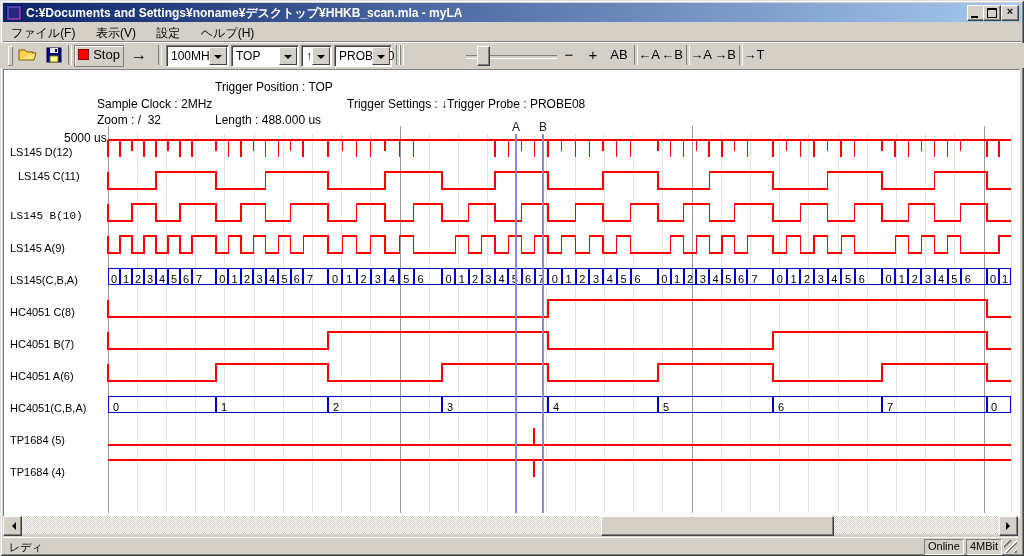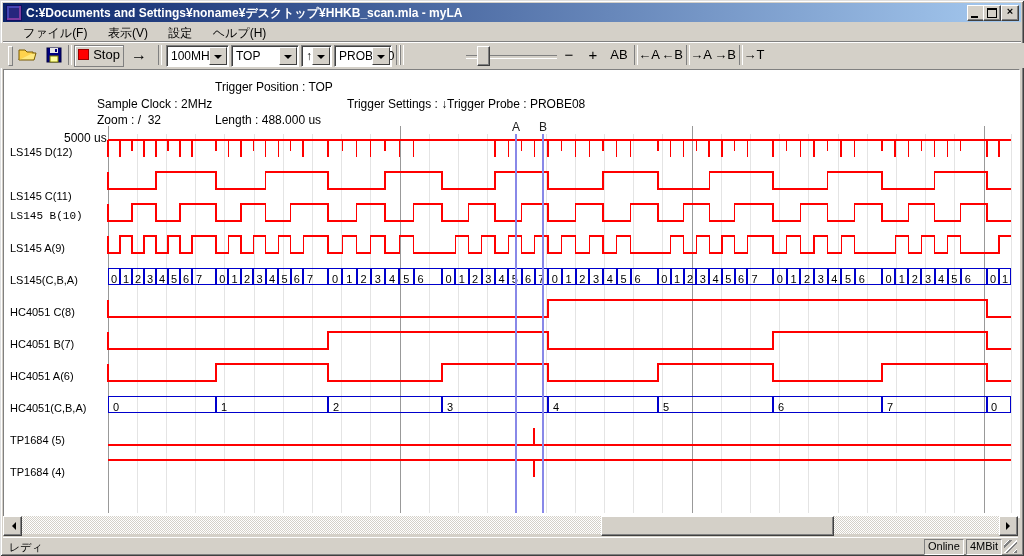--- a/index.html
+++ b/index.html
@@ -13,21 +13,21 @@
     box-shadow:inset -2px -2px 0 #7e3aa0, inset 2px 2px 0 #4646b4;border:1px solid #101060;}
   #title-text{position:absolute;left:23px;top:2px;color:#fff;font-size:12px;font-weight:bold;white-space:nowrap;}
   .winbtn{position:absolute;top:2px;width:16px;height:14px;background:#d4d0c8;
     border:1px solid;border-color:#fff #404040 #404040 #fff;box-shadow:inset -1px -1px 0 #808080;
     font-size:9px;line-height:12px;text-align:center;color:#000;}
   #btn-min{right:36px}#btn-max{right:20px}#btn-close{right:2px}
   .glyph-min{position:absolute;left:3px;bottom:2px;width:7px;height:2px;background:#000;}
   .glyph-max{position:absolute;left:3px;top:2px;width:8px;height:7px;border:1px solid #000;border-top-width:2px;}
   .glyph-x{font-size:11px;font-weight:bold;line-height:11px;}
   
-  #menubar{position:absolute;left:3px;top:22px;right:3px;height:19px;z-index:40;background:#d4d0c8;padding-left:12px;}
+  #menubar{position:absolute;left:3px;top:22px;right:3px;height:19px;z-index:40;background:#d4d0c8;}
   .menu-item{display:inline-block;padding:3px 8px 0 8px;font-size:12px;color:#000;}
   #menu-sep{position:absolute;left:3px;top:41px;right:3px;height:0;border-top:1px solid #808080;border-bottom:1px solid #fff;z-index:40;}
   
   #toolbar{position:absolute;left:0;top:43px;width:1024px;height:25px;background:#d4d0c8;z-index:40;}
   .tsep{position:absolute;top:2px;width:2px;height:20px;border-left:1px solid #808080;border-right:1px solid #fff;}
   .tbtn{position:absolute;top:2px;height:20px;font-size:13px;color:#000;text-align:center;line-height:20px;background:#d4d0c8;}
   #grip{position:absolute;left:8px;top:3px;width:3px;height:18px;border:1px solid;border-color:#fff #808080 #808080 #fff;}
   .icon-btn{position:absolute;top:2px;width:24px;height:20px;}
   .combo{position:absolute;top:2px;height:20px;background:#fff;border:1px solid;border-color:#808080 #fff #fff #808080;box-shadow:inset 1px 1px 0 #404040;}
   .combo .val{position:absolute;left:4px;top:3px;font-size:12px;color:#000;white-space:nowrap;}
@@ -169,21 +169,21 @@
   <div class="hdr" style="left:97px;top:77px">Sample Clock : 2MHz</div>
   <div class="hdr" style="left:215px;top:60px">Trigger Position : TOP</div>
   <div class="hdr" style="left:347px;top:77px">Trigger Settings : ↓</div>
   <div class="hdr" style="left:447px;top:77px">Trigger Probe : PROBE08</div>
   <div class="hdr" style="left:97px;top:93px">Zoom : /  32</div>
   <div class="hdr" style="left:215px;top:93px">Length : 488.000 us</div>
   <div class="hdr" style="left:64px;top:111px">5000 us</div>
 
   <div id="channel-labels">
       <div class="ch-label" style="top: 144px;">LS145 D(12)</div>
-      <div class="ch-label" style="top: 188px;">LS145 C(11)</div>
+      <div class="ch-label" style="top: 168px; margin-left: 8px;">LS145 C(11)</div>
       <div class="ch-label" style="top: 208px; font-family: Liberation Mono, monospace;">LS145 B(10)</div>
       <div class="ch-label" style="top: 240px;">LS145 A(9)</div>
       <div class="ch-label" style="top: 272px;">LS145(C,B,A)</div>
       <div class="ch-label" style="top: 304px;">HC4051 C(8)</div>
       <div class="ch-label" style="top: 336px;">HC4051 B(7)</div>
       <div class="ch-label" style="top: 368px;">HC4051 A(6)</div>
       <div class="ch-label" style="top: 400px;">HC4051(C,B,A)</div>
       <div class="ch-label" style="top: 432px;">TP1684 (5)</div>
       <div class="ch-label" style="top: 464px;">TP1684 (4)</div>
     </div>

